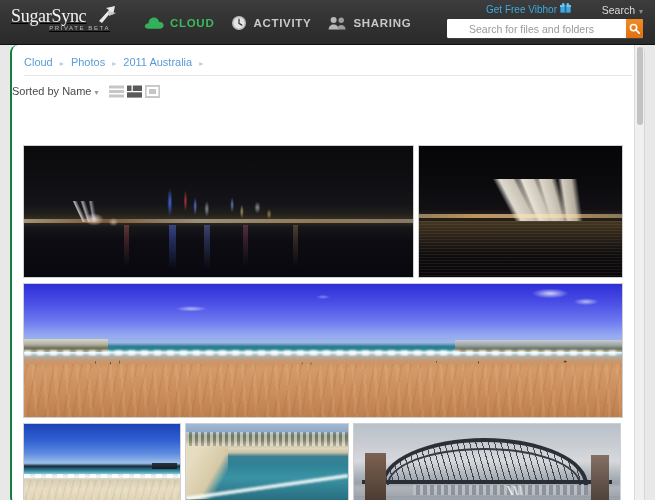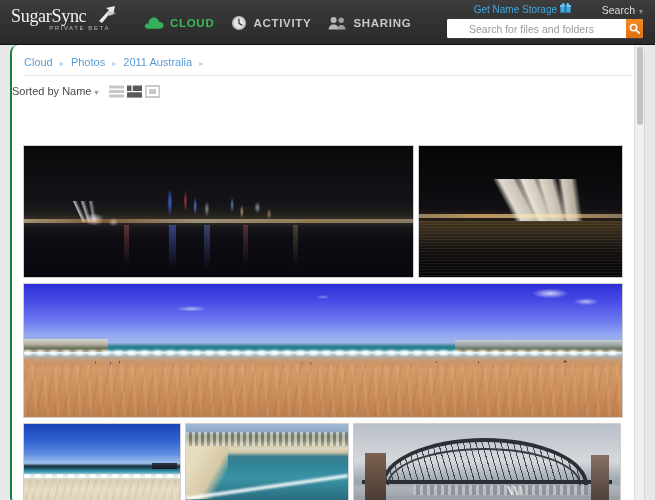--- a/index.html
+++ b/index.html
@@ -13,21 +13,21 @@
   
   .topbar {
     position: relative;
     height: 45px;
     background: linear-gradient(to bottom, #3d3d3d 0%, #343434 40%, #2a2a2a 100%);
     border-bottom: 1px solid #111;
     overflow: hidden;
   }
   .logo-wrap {
     position: absolute; left: 11px; top: 7px;
-    width: 115px; height: 32px;
+    width: 115px; height: 32px; text-decoration: underline;
   }
   .logo-text {
     font-family: "Liberation Serif", serif;
     font-size: 18px;
     color: #f2f2f2;
     letter-spacing: -0.3px;
     line-height: 19px;
     white-space: nowrap;
   }
   .logo-sub {
@@ -469,21 +469,21 @@
           <circle cx="13.2" cy="4.3" r="2.7" fill="#9e9e9e"></circle>
           <path d="M0.6 13.5c0-3 2.2-5 5-5s5 2 5 5z" fill="#b8b8b8"></path>
           <path d="M9.2 13.5c0-2.7 1.9-4.6 4.2-4.6s4.2 1.9 4.2 4.6z" fill="#9e9e9e"></path>
         </svg>
       </span>
       <span class="nlabel">SHARING</span>
     </div>
   </div>
 
   <div class="topright">
-    <span class="freestorage">Get Name Storage</span>
+    <span class="freestorage">Get Free Vibhor</span>
     <svg class="gift-icon" viewBox="0 0 11 10">
       <rect x="0.4" y="3.4" width="10.2" height="6.2" fill="#3fa9e0"></rect>
       <rect x="0" y="2" width="11" height="2" fill="#6cc4ee"></rect>
       <rect x="4.6" y="2" width="1.8" height="7.6" fill="#1d6e9c"></rect>
       <circle cx="3.2" cy="1.4" r="1.3" fill="#6cc4ee"></circle>
       <circle cx="7.8" cy="1.4" r="1.3" fill="#6cc4ee"></circle>
     </svg>
     <span class="userbox">
       <span>Search</span><span class="caret">▾</span>
     </span>

